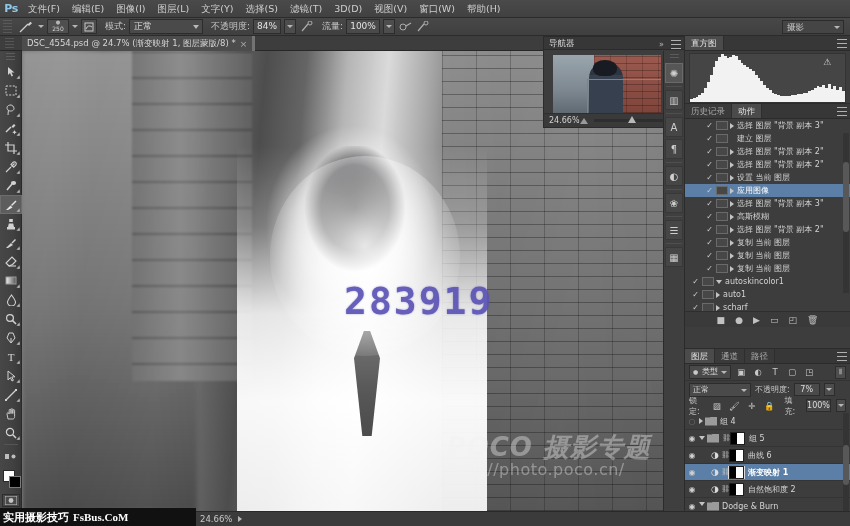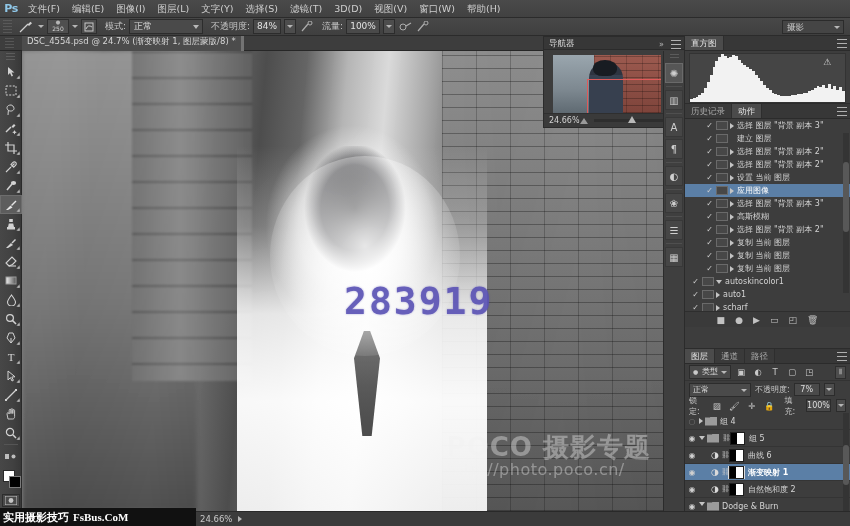--- a/index.html
+++ b/index.html
@@ -78,21 +78,21 @@
 
   
   .tabbar {
     position:absolute; left:0; top:36px; width:850px; height:15px;
     background:#3d3d3d; border-bottom:1px solid #272727;
   }
   .doc-tab {
     position:absolute; left:22px; top:0; height:15px;
     background:#4c4c4c; border-right:3px solid #737373;
     display:flex; align-items:center; padding:0 5px; gap:4px;
-    font-size:8.5px; color:#d6d6d6; white-space:nowrap;flex-direction:column;
+    font-size:8.5px; color:#d6d6d6; white-space:nowrap;
   }
   .tab-close { font-size:9px; color:#aaa; }
   .tabbar-grip{ position:absolute; left:5px; top:2px; width:9px; height:11px;
     background:repeating-linear-gradient(180deg,#666 0 1px,transparent 1px 3px); opacity:.6;}
 
   
   .toolbox {
     position:absolute; left:0; top:51px; width:22px; height:460px;
     background:linear-gradient(90deg,#474747 0%,#414141 60%,#383838 100%);
     border-right:1px solid #2a2a2a;
@@ -183,21 +183,21 @@
     font-size:38px; font-weight:bold; letter-spacing:2px;
     color:#5b53b5;
     text-shadow: 0 0 2px rgba(60,50,170,.5);
     -webkit-text-stroke:0px;
     opacity:.92;
   }
   .wm-poco {
     position:absolute; right:12px; bottom:32px; text-align:left; opacity:.38;
     color:#f2f2f2; pointer-events:none; line-height:1.05;
   }
-  .wm-poco .l1 { font-size:26px; font-weight:bold; letter-spacing:1px; }
+  .wm-poco .l1 { font-size:26px; font-weight:bold; letter-spacing:1px;font-style:italic; }
   .wm-poco .l2 { font-size:16px; letter-spacing:.5px; margin-top:1px; }
 
   
   .statusbar {
     position:absolute; left:0; top:511px; width:850px; height:15px;
     background:#3b3b3b; border-top:1px solid #292929;
     display:flex; align-items:center;
   }
   .fsbus {
     position:absolute; left:0; top:508px; width:196px; height:18px;

